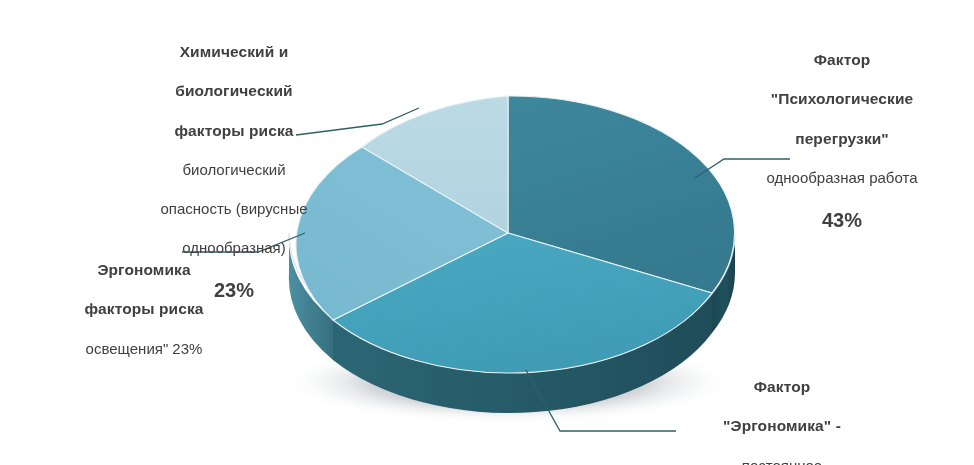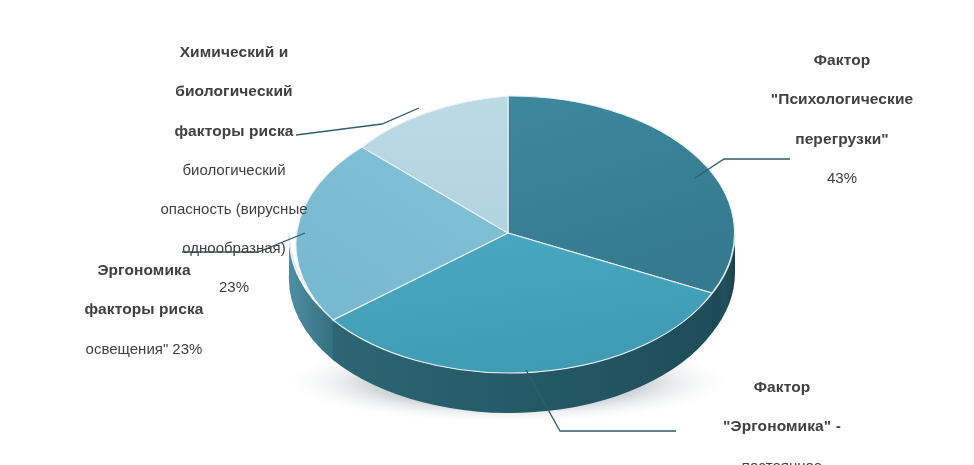--- a/index.html
+++ b/index.html
@@ -44,22 +44,22 @@
     font-size: 15.5px;
     letter-spacing: 0.1px;
     display: block;
   }
   .label-desc {
     font-weight: normal;
     font-size: 15px;
     display: block;
   }
   .label-pct {
-    font-weight: normal;
-    font-size: 15px;
+    font-weight: bold;
+    font-size: 20px;
     display: block;
   }
   
   #label-psych   { left: 716px; top: 30px;  width: 252px; }
   #label-chem    { left: 120px; top: 22px;  width: 228px; }
   #label-phys    { left: 32px;  top: 240px; width: 224px; }
   #label-ergo    { left: 664px; top: 357px; width: 236px; }
 </style>
 </head>
 <body>
@@ -136,20 +136,21 @@
     <polyline points="695,178 724,159 790,159" fill="none" stroke="#2f5f6d" stroke-width="1.3"></polyline>
     <polyline points="419,108 382,124 296,135" fill="none" stroke="#2f5f6d" stroke-width="1.3"></polyline>
     <polyline points="305,233 258,252 182,252" fill="none" stroke="#2f5f6d" stroke-width="1.3"></polyline>
     <polyline points="526,370 560,431 676,431" fill="none" stroke="#2f5f6d" stroke-width="1.3"></polyline>
   </svg>
 
   <div class="label-block" id="label-psych">
     <span class="label-title">Фактор</span>
     <span class="label-title">"Психологические</span>
     <span class="label-title">перегрузки"</span>
+    <span class="label-desc">однообразная  работа</span>
     <span class="label-pct">43%</span>
   </div>
 
   <div class="label-block" id="label-chem">
     <span class="label-title">Химический и</span>
     <span class="label-title">биологический</span>
     <span class="label-title">факторы  риска</span>
     <span class="label-desc">биологический</span>
     <span class="label-desc">опасность  (вирусные</span>
     <span class="label-desc">однообразная)</span>

